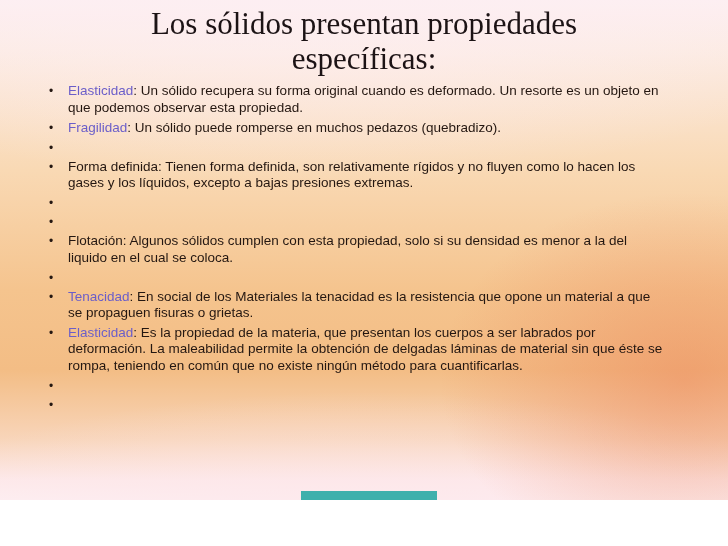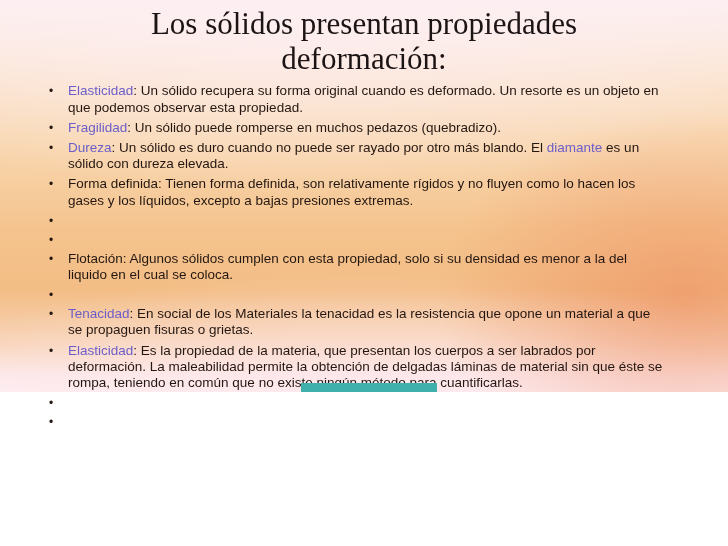--- a/index.html
+++ b/index.html
@@ -5,21 +5,21 @@
   html, body {
     margin: 0;
     padding: 0;
     width: 728px;
     height: 546px;
     overflow: hidden;
   }
   .slide {
     position: relative;
     width: 728px;
-    height: 392px;
+    height: 500px;
     background:
       radial-gradient(ellipse 340px 260px at 94% 76%, rgba(235,132,88,0.50), rgba(235,132,88,0) 72%),
       radial-gradient(ellipse 760px 240px at 50% 112%, rgba(253,230,234,0.95), rgba(253,230,234,0) 70%),
       radial-gradient(ellipse 820px 300px at 42% -8%, rgba(253,238,242,0.95), rgba(253,238,242,0) 75%),
       linear-gradient(180deg, #fdeff2 0%, #fcebe2 10%, #f9d9b4 34%, #f5c48e 58%, #f3bd85 74%, #f8d5ba 88%, #fde9ea 96%, #fdeff2 100%);
     font-family: "Liberation Sans", sans-serif;
   }
   h1.title {
     margin: 0;
     padding-top: 7px;
@@ -67,27 +67,27 @@
     height: 9px;
     background: #3fb0ac;
   }
 </style>
 </head>
 <body>
 
 <div class="slide">
   <h1 class="title">
     <span>Los sólidos presentan propiedades</span>
-    <span>deformación:</span>
+    <span>específicas:</span>
   </h1>
 
   <ul class="bullets">
       <li><span class="marker">•</span><span><span class="term-link">Elasticidad</span><span>: Un sólido recupera su forma original cuando es deformado. Un resorte es un objeto en que podemos observar esta propiedad.</span></span></li>
       <li><span class="marker">•</span><span><span class="term-link">Fragilidad</span><span>: Un sólido puede romperse en muchos pedazos (quebradizo).</span></span></li>
-      <li><span class="marker">•</span><span><span class="term-link">Dureza</span><span>: Un sólido es duro cuando no puede ser rayado por otro más blando. El </span><span class="term-link">diamante</span><span> es un sólido con dureza elevada.</span></span></li>
+      <li><span class="marker">•</span></li>
       <li><span class="marker">•</span><span><span>Forma definida: Tienen forma definida, son relativamente rígidos y no fluyen como lo hacen los gases y los líquidos, excepto a bajas presiones extremas.</span></span></li>
       <li><span class="marker">•</span></li>
       <li><span class="marker">•</span></li>
       <li><span class="marker">•</span><span><span>Flotación: Algunos sólidos cumplen con esta propiedad, solo si su densidad es menor a la del liquido en el cual se coloca.</span></span></li>
       <li><span class="marker">•</span></li>
       <li><span class="marker">•</span><span><span class="term-link">Tenacidad</span><span>: En social de los Materiales la tenacidad es la resistencia que opone un material a que se propaguen fisuras o grietas.</span></span></li>
       <li><span class="marker">•</span><span><span class="term-link">Elasticidad</span><span>: Es la propiedad de la materia, que presentan los cuerpos a ser labrados por deformación. La maleabilidad permite la obtención de delgadas láminas de material sin que éste se rompa, teniendo en común que no existe ningún método para cuantificarlas.</span></span></li>
       <li><span class="marker">•</span></li>
       <li><span class="marker">•</span><span></span></li>
     </ul>

